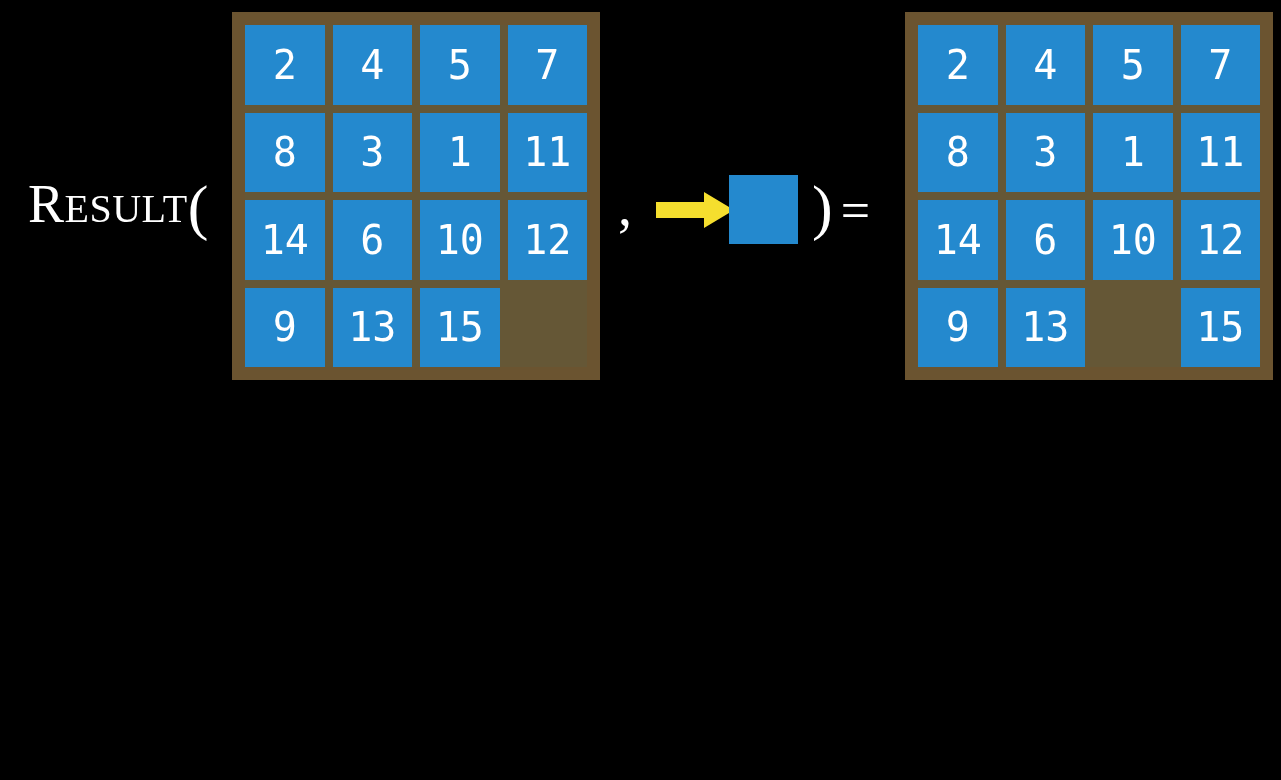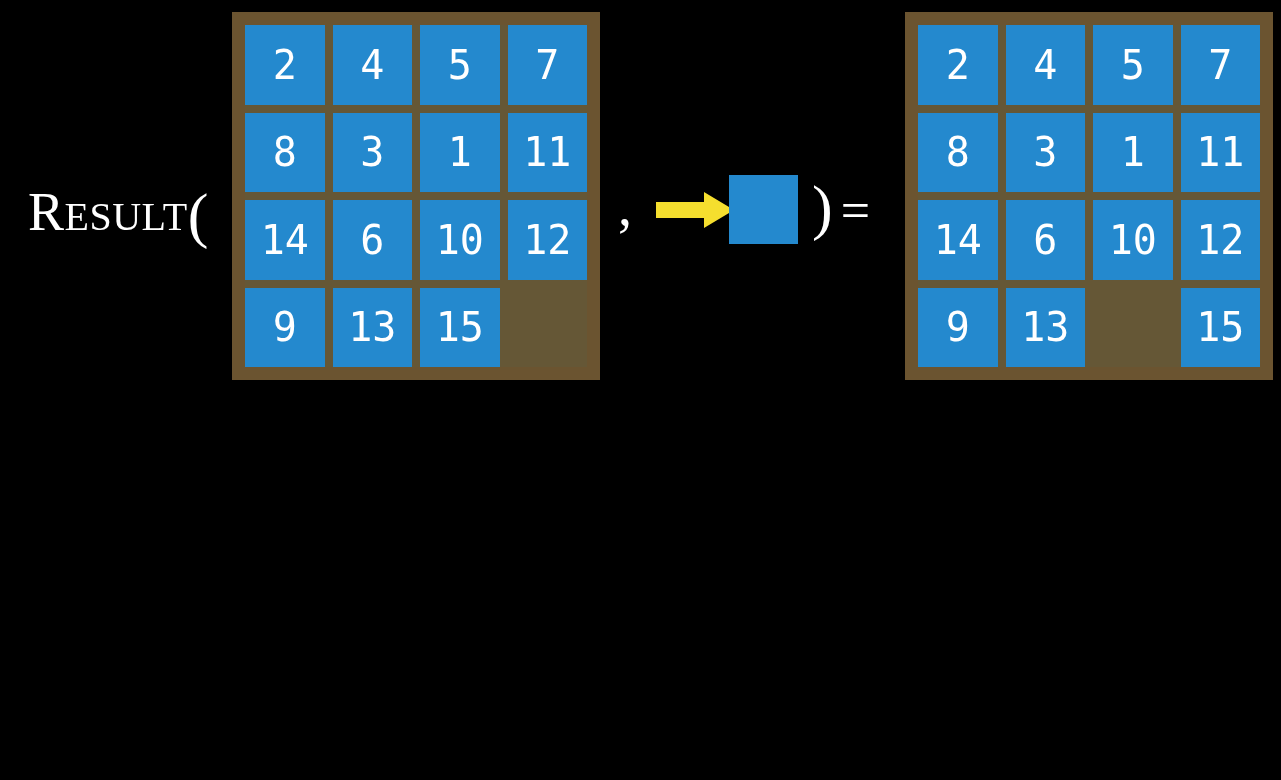--- a/index.html
+++ b/index.html
@@ -20,21 +20,21 @@
     position:absolute;
     color:#ffffff;
     font-family:"Liberation Serif",serif;
     white-space:nowrap;
     line-height:1;
     letter-spacing:.5px;
   }
   .result-label .big{font-size:54px;}
   .result-label .small{font-size:40px;}
   .result-label .paren{font-size:62px;position:relative;top:6px;}
-  #row-0 .result-label{left:28px;top:178px;}
+  #row-0 .result-label{left:28px;top:170px;}
 
   
   .board{
     position:absolute;
     width:368px;height:368px;
     background:#6b5430;
     box-shadow:2px 2px 3px rgba(0,0,0,.85);
     box-sizing:border-box;
     padding:13px;
   }

